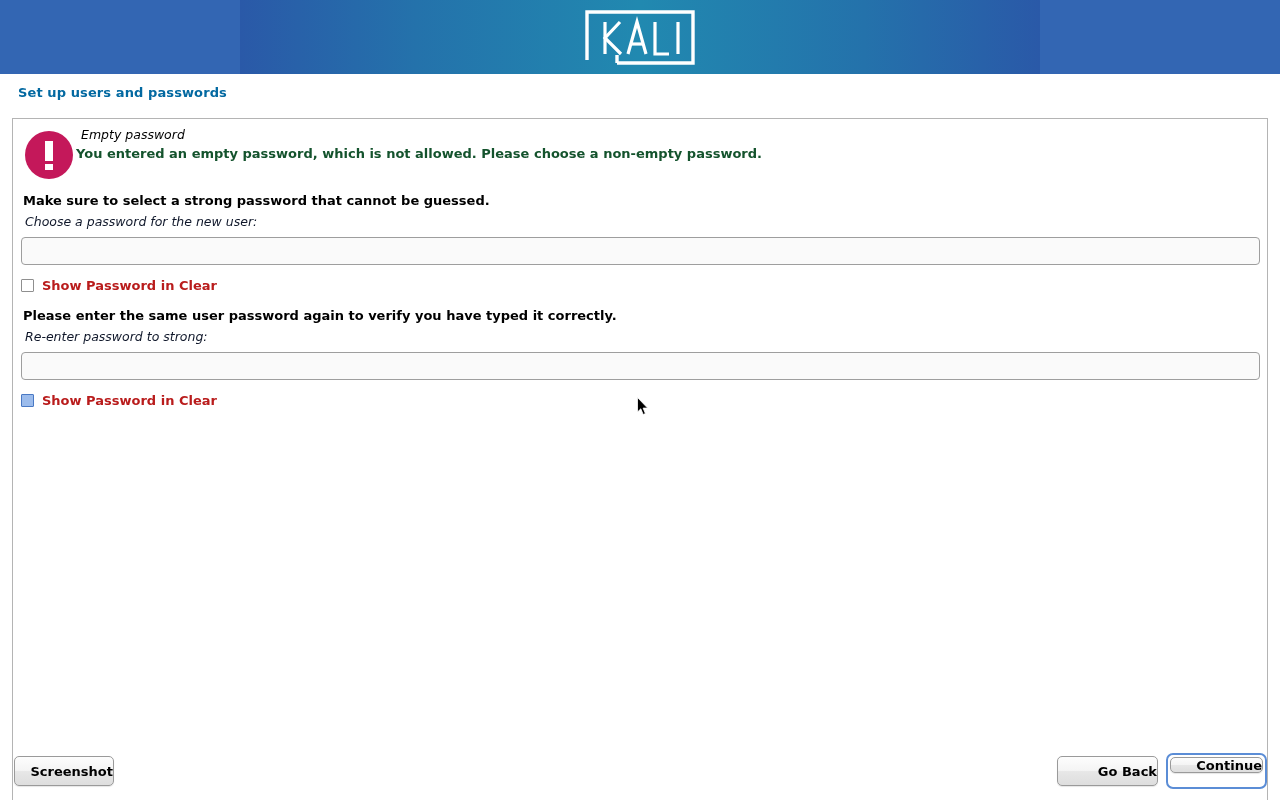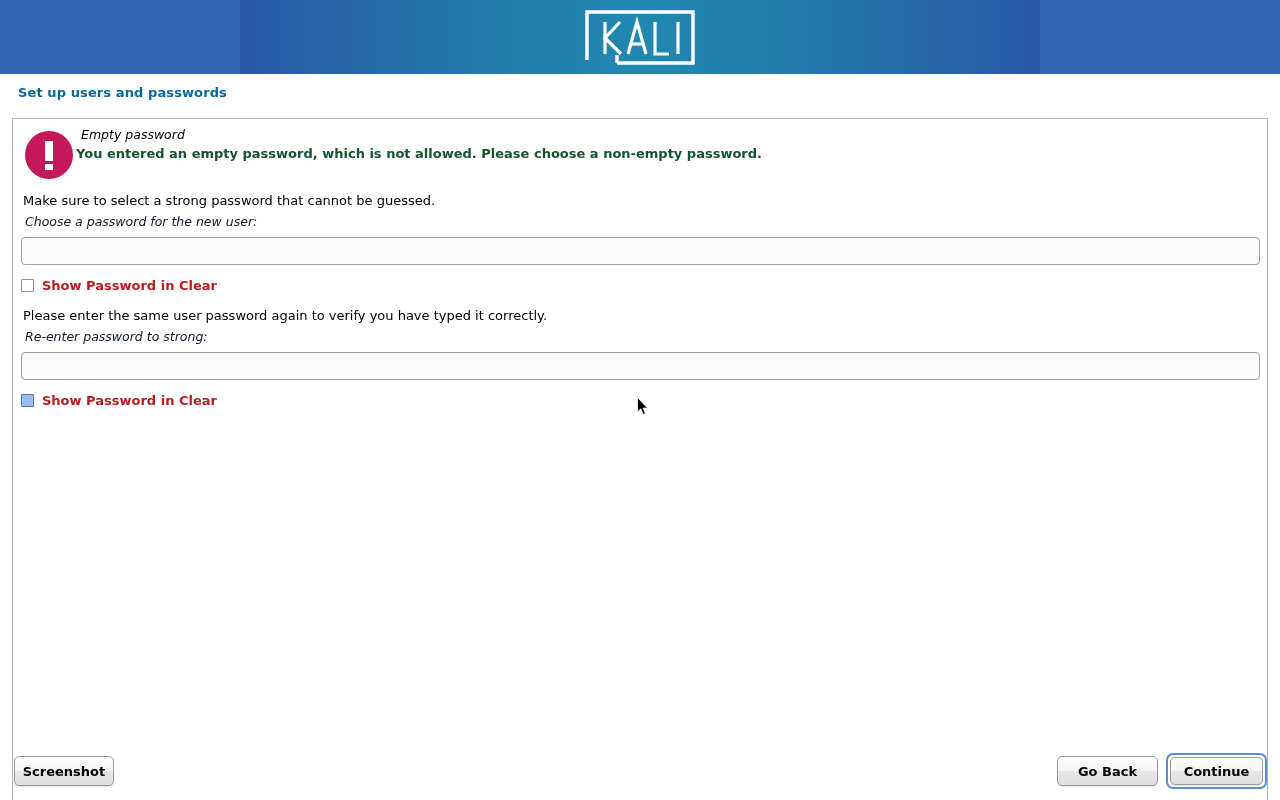--- a/index.html
+++ b/index.html
@@ -76,21 +76,21 @@
     left: 63px; top: 27px;
     font-size: 13px;
     font-weight: bold;
     color: #14532d;
   }
 
   
   .section-heading {
     position: absolute;
     font-size: 13px;
-    font-weight: normal;
+    font-weight: bold;
     color: #000000;
   }
   .field-label {
     position: absolute;
     font-size: 12.5px;
     font-style: italic;
     color: #0f172a;
   }
   .text-input {
     position: absolute;
@@ -142,20 +142,21 @@
     border: 1px solid #9a9a9a;
     border-radius: 5px;
     background: linear-gradient(to bottom, #fdfdfd 0%, #f4f4f4 48%, #e7e7e7 52%, #dedede 100%);
     font-family: "DejaVu Sans", "Liberation Sans", sans-serif;
     font-size: 13px;
     font-weight: bold;
     color: #000000;
     cursor: pointer;
     box-shadow: 0 1px 1px rgba(0,0,0,0.10);
     padding: 0;
+    text-align: right;
   }
   .btn-focus-ring {
     position: absolute;
     box-sizing: border-box;
     border: 2px solid #5b8dd6;
     border-radius: 7px;
     background: transparent;
   }
 
   
@@ -223,17 +224,17 @@
     <span class="checkbox-label">Show Password in Clear</span>
   </div>
 
 </div>
 
 <button class="btn" style="left:14px; top:756px; width:100px;">Screenshot</button>
 
 <button class="btn" style="left:1057px; top:756px; width:101px;">Go Back</button>
 
 <div class="btn-focus-ring" style="left:1166px; top:753px; width:101px; height:36px;"></div>
-<button class="btn" style="left:1170px; top:757px; width:93px; height:28px;">Continue</button>
+<button class="btn" style="left:1170px; top:757px; width:93px; height:16px;">Continue</button>
 
 <svg id="cursor" viewBox="0 0 12 19" xmlns="http://www.w3.org/2000/svg">
   <path d="M0.5 0.5 L0.5 15 L3.8 11.8 L6.2 17.5 L8.4 16.6 L6.1 11.1 L10.6 11.1 Z" fill="#000000" stroke="#ffffff" stroke-width="0.8"></path>
 </svg>
 
 </body></html>

